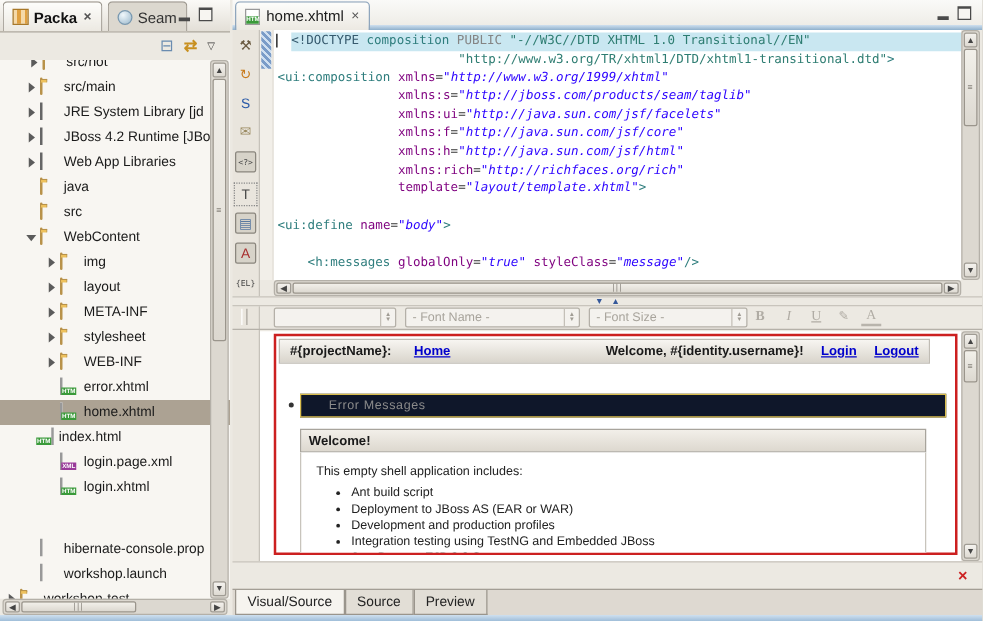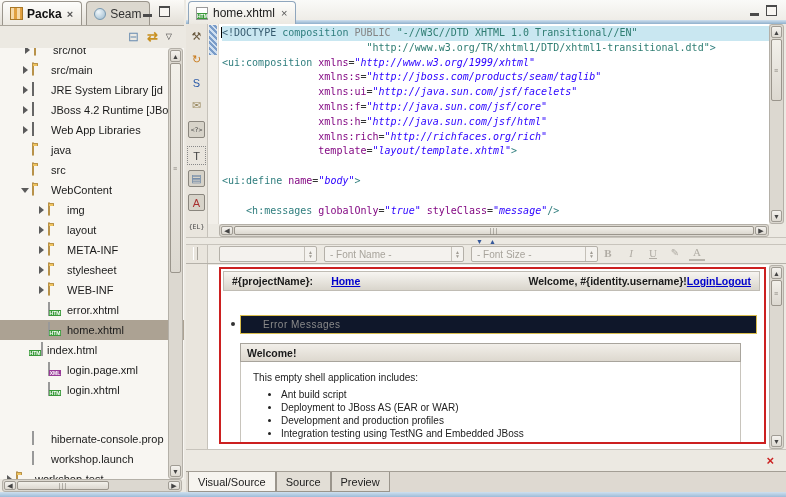--- a/index.html
+++ b/index.html
@@ -68,21 +68,21 @@
            font-size:11px;color:#7a5a30;}
   .vpe-btn.pressed{border:1px solid #8a867e;background:#d7d3c9;border-radius:2px;box-sizing:border-box;}
   .vpe-txt{font-family:"DejaVu Sans Mono",monospace;font-size:6.5px;color:#444;}
 
   #src-ruler{left:208px;top:24px;width:11px;height:200px;background:#f2efe9;border-right:1px solid #ddd9d1;box-sizing:border-box;}
   #ruler-mark{left:209px;top:25px;width:8px;height:30px;
       background:repeating-linear-gradient(45deg,#7a9cc8 0 2px,#cfdff0 2px 4px);}
   #src-area{left:219px;top:24px;width:550px;height:200px;background:#fff;overflow:hidden;}
   #code{position:absolute;left:3px;top:2px;right:0;font-family:"DejaVu Sans Mono",monospace;font-size:10px;}
   .code-line{height:14.8px;line-height:14.8px;white-space:pre;}
-  .code-line.hl{background:#c9e7f1;}
+  .code-line.hl{background:#c9e7f1;margin-left:11px;}
   #caret{left:221px;top:27px;width:1px;height:11px;background:#000;}
   .c-d{color:#365a6e;} .c-n{color:#2e7d7d;} .c-k{color:#848484;} .c-s{color:#2e7d72;}
   .c-a{color:#7f007f;} .c-v{color:#2a00ff;font-style:italic;} .c-p{color:#333;}
 
   #mid-sash{left:186px;top:237px;width:600px;height:8px;background:#ece9e2;border-top:1px solid #c8c4bc;border-bottom:1px solid #c8c4bc;
             display:flex;align-items:center;justify-content:center;gap:6px;box-sizing:border-box;}
   .sash-tri{font-size:7px;color:#35589a;line-height:7px;}
 
   #fmt-bar{left:186px;top:245px;width:600px;height:19px;border-bottom:1px solid #b5b1a9;box-sizing:border-box;}
   .grip{position:absolute;left:7px;top:2px;width:3px;height:13px;border-left:1px solid #fff;border-right:1px solid #a8a49c;}
@@ -90,24 +90,24 @@
          display:flex;align-items:center;box-sizing:border-box;}
   .combo-text{flex:1;font-size:10px;color:#a8a49c;padding-left:5px;white-space:nowrap;overflow:hidden;}
   .spinner{width:11px;height:100%;border-left:1px solid #c4c0b8;display:flex;flex-direction:column;align-items:center;justify-content:center;
            font-size:5px;color:#a09c94;line-height:4px;}
   .fmt-btn{position:absolute;top:2px;width:16px;height:14px;text-align:center;font-size:11px;color:#b0aca4;
            font-family:"Liberation Serif",serif;}
   .fmt-pen{font-size:10px;} .fmt-A{border-bottom:2px solid #b8b4ac;line-height:11px;height:12px;}
 
   #vis-canvas{left:208px;top:265px;width:561px;height:184px;background:#fff;}
   #red-box{position:absolute;left:11px;top:2px;width:547px;height:177px;border:2px solid #cc2020;background:#fff;overflow:hidden;box-sizing:border-box;}
-  #vh-bar{position:absolute;left:2px;top:2px;right:4px;height:20px;background:linear-gradient(#f7f5f1,#d9d5cc);
+  #vh-bar{position:absolute;left:2px;top:2px;right:20px;height:20px;background:linear-gradient(#f7f5f1,#d9d5cc);
           border:1px solid #c0bcb4;display:flex;align-items:center;box-sizing:border-box;font-size:10.5px;}
   #vh-bar .vh-left{display:flex;gap:18px;padding-left:8px;flex:1;}
-  #vh-bar .vh-right{display:flex;padding-right:8px;align-items:center;}
+  #vh-bar .vh-right{display:flex;gap:14px;padding-right:8px;align-items:center;}
   .vh-bold{font-weight:bold;color:#1a1a1a;}
   .vh-link{font-weight:bold;color:#0000cc;text-decoration:underline;}
   #err-dot{position:absolute;left:10px;top:53px;width:4px;height:4px;border-radius:50%;background:#333;}
   #err-box{position:absolute;left:19px;top:46px;width:517px;height:19px;background:#0f172a;border:1px solid #d9bd4d;
            font-size:10px;color:#8a8a8a;line-height:18px;padding-left:22px;box-sizing:border-box;letter-spacing:0.5px;}
   #welcome-box{position:absolute;left:19px;top:74px;width:501px;}
   #welcome-hdr{height:19px;background:linear-gradient(#f2efe9,#ddd8cf);border:1px solid #a8a49c;font-size:10.5px;
                font-weight:bold;line-height:18px;padding-left:6px;box-sizing:border-box;}
   #welcome-body{border-left:1px solid #c8c4bc;border-right:1px solid #c8c4bc;background:#fff;height:120px;
                 padding:10px 0 0 12px;box-sizing:border-box;font-size:10px;color:#222;}

